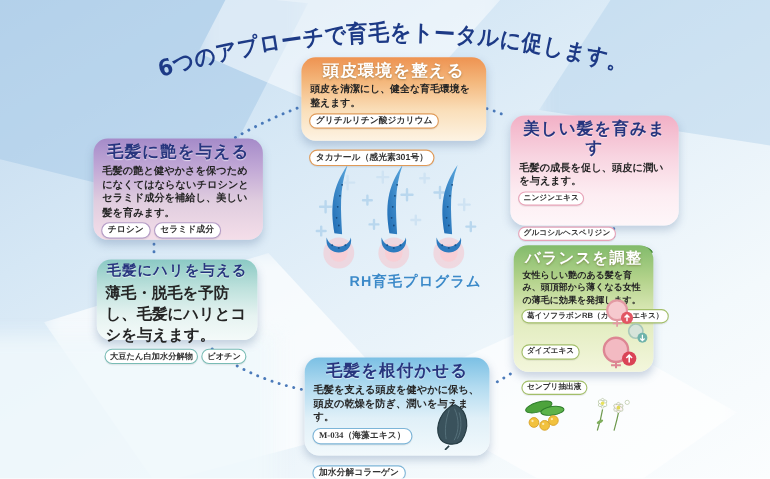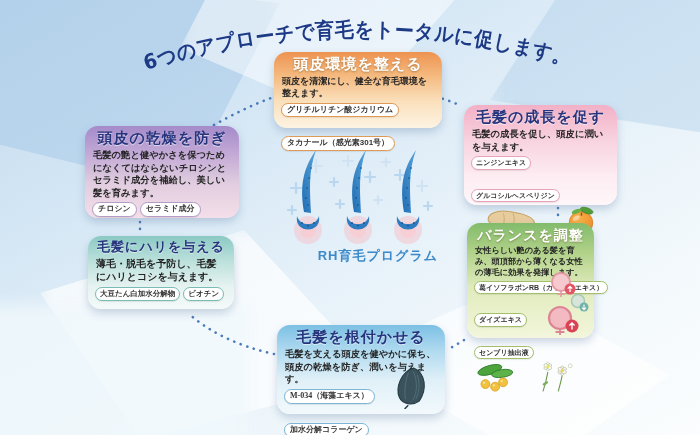--- a/index.html
+++ b/index.html
@@ -33,21 +33,21 @@
   .growth .tag{border-color:#e8a3b8;font-size:7px;padding:0 4px;}
   .balance{left:467px;top:223px;width:127px;height:115px;background:linear-gradient(180deg,#82bb6b 0%,#b2d28a 26%,#e0ebbc 56%,#f3f6dc 100%);}
   .balance .card-h{font-size:14px;}
   .balance .card-b{font-size:8.2px;}
   .balance .tag{border-color:#a3bf6a;font-size:7px;padding:0 4px;}
   .balance .tags{max-width:104px;}
   .root{left:277px;top:325px;width:168px;height:89px;background:linear-gradient(180deg,#7bc0e4 0%,#b2dbf0 30%,#e0f0f8 62%,#f2f9fc 100%);}
   .root .tag{border-color:#7db5d8;font-family:Liberation Serif, serif;}
   .firm{left:88px;top:236px;width:146px;height:73px;background:linear-gradient(180deg,#8bc9c4 0%,#bde1dc 35%,#e6f3f1 70%,#f4faf9 100%);}
   .firm .card-h{font-size:13px;}
-  .firm .card-b{font-size:10px;}
+  .firm .card-b{font-size:14px;}
   .firm .tag{border-color:#79bcb5;font-size:7.5px;padding:0 4px;}
   .gloss{left:85px;top:126px;width:154px;height:92px;background:linear-gradient(180deg,#a58bc9 0%,#c2a9d6 30%,#e0cddf 62%,#f4dee9 100%);}
   .gloss .tag{border-color:#b49cc6;}
   .abs{position:absolute;}
   .center-art{position:absolute;left:282px;top:148px;}
   .center-label{position:absolute;left:282px;top:247px;width:156px;text-align:right;color:#3c8ac9;font-weight:bold;font-size:13px;letter-spacing:1px;}
   .sp{stroke:#b9d7ee;stroke-width:2.2;fill:none;stroke-linecap:round;}
   .sp2{stroke:#cfe3f3;}
   .conn{stroke:#3a6db3;stroke-width:2.6;fill:none;stroke-linecap:round;stroke-dasharray:0.1 6.8;opacity:.9;}
 </style>
@@ -152,21 +152,21 @@
   <section class="card scalp">
     <h2 class="card-h light">頭皮環境を整える</h2>
     <p class="card-b">頭皮を清潔にし、健全な育毛環境を整えます。</p>
     <div class="tags col">
       <span class="tag">グリチルリチン酸ジカリウム</span>
       <span class="tag">タカナール（感光素301号）</span>
     </div>
   </section>
 
   <section class="card growth">
-    <h2 class="card-h">毛髪の成長を促す</h2>
+    <h2 class="card-h">美しい髪を育みます</h2>
     <p class="card-b">毛髪の成長を促し、頭皮に潤いを与えます。</p>
     <div class="tags">
       <span class="tag">ニンジンエキス</span>
       <span class="tag">グルコシルヘスペリジン</span>
     </div>
     <div class="icon-row">
       <svg width="56" height="32" viewBox="0 0 56 34">
         <path d="M4 18 C 2 10 14 6 26 8 C 40 10 52 14 53 20 C 52 26 40 26 30 24 C 18 22 8 24 4 18 Z" fill="#e7cd9e" stroke="#c6a266" stroke-width="1.2"></path>
         <path d="M30 10 C 32 14 32 18 30 22 M20 10 C 21 14 21 18 20 22" stroke="#c6a266" stroke-width="0.8" fill="none"></path>
         <path d="M50 22 C 54 26 55 30 53 33 M44 24 C 46 28 45 31 43 33 M8 22 C 6 26 7 30 9 32" stroke="#c9a566" stroke-width="1" fill="none"></path>
@@ -256,21 +256,21 @@
   <section class="card firm">
     <h2 class="card-h">毛髪にハリを与える</h2>
     <p class="card-b">薄毛・脱毛を予防し、毛髪にハリとコシを与えます。</p>
     <div class="tags">
       <span class="tag">大豆たん白加水分解物</span>
       <span class="tag">ビオチン</span>
     </div>
   </section>
 
   <section class="card gloss">
-    <h2 class="card-h">頭皮の乾燥を防ぎ</h2>
+    <h2 class="card-h">毛髪に艶を与える</h2>
     <p class="card-b">毛髪の艶と健やかさを保つためになくてはならないチロシンとセラミド成分を補給し、美しい髪を育みます。</p>
     <div class="tags">
       <span class="tag">チロシン</span>
       <span class="tag">セラミド成分</span>
     </div>
   </section>
 
 </div>
 
 </body></html>

